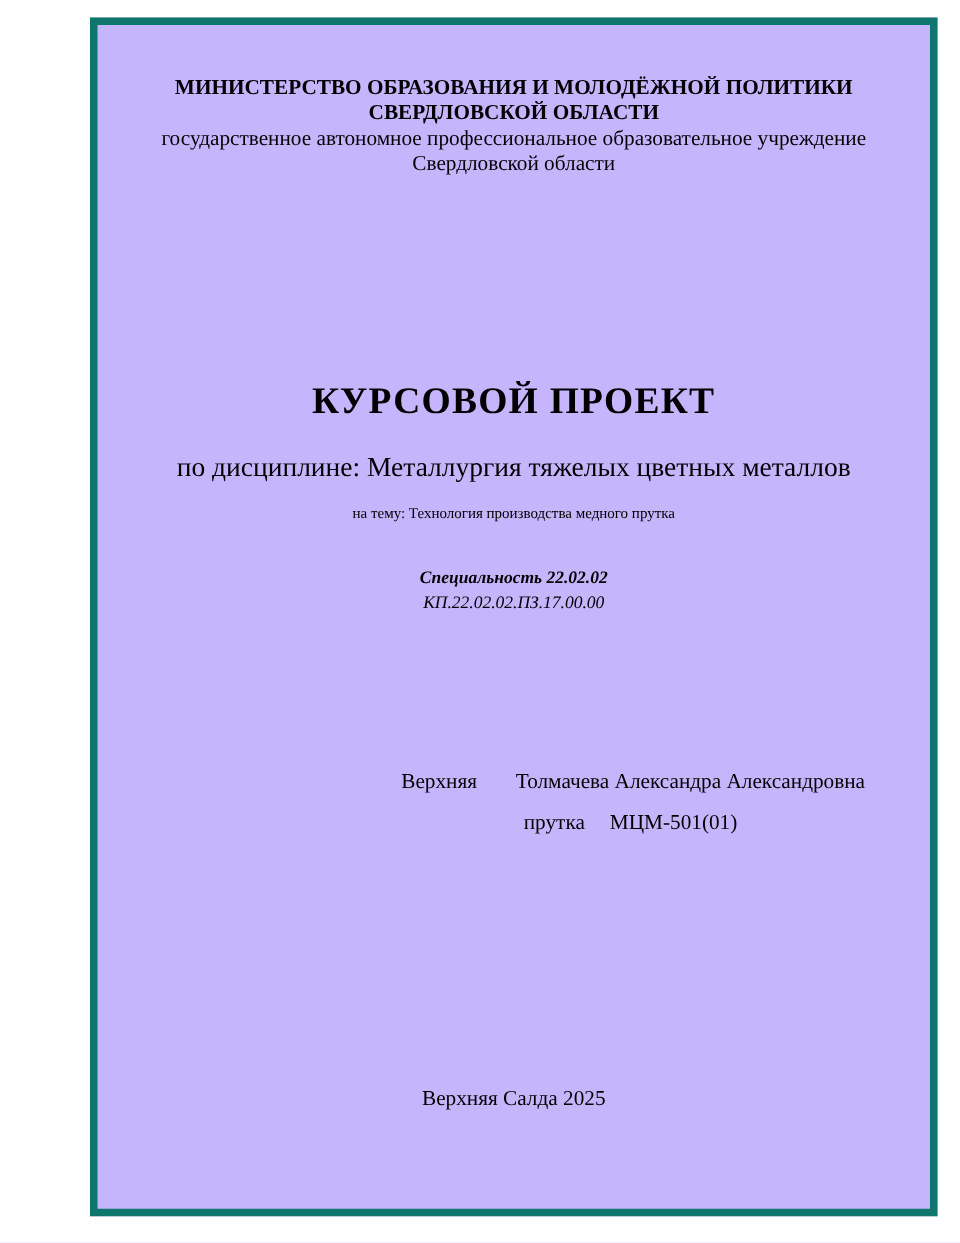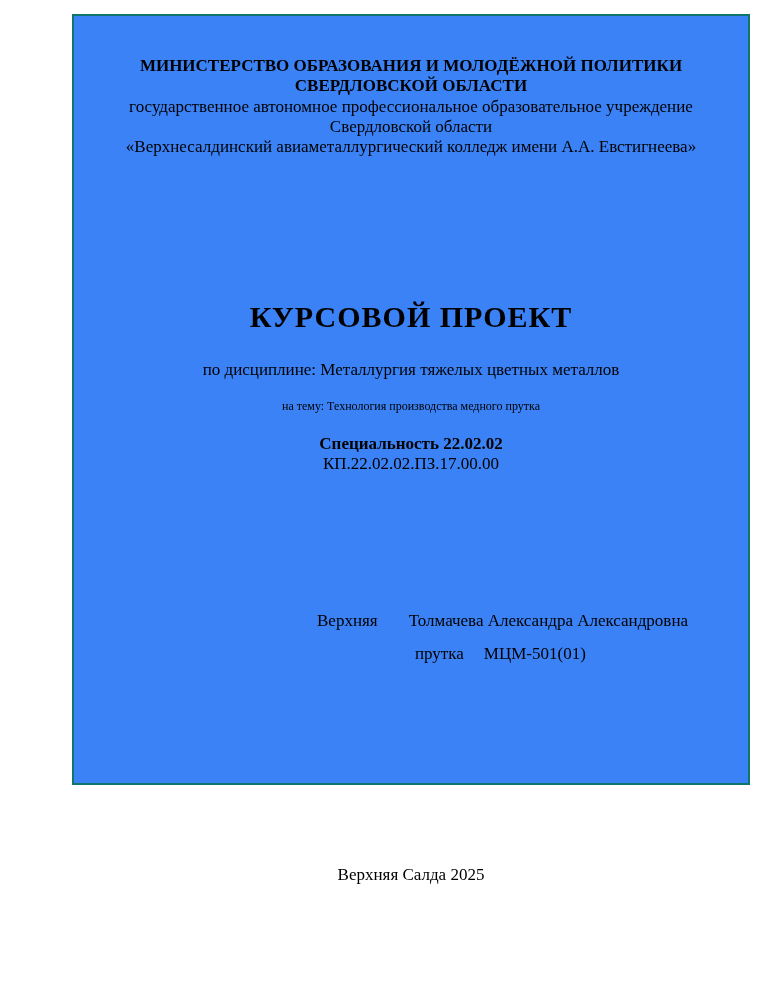--- a/index.html
+++ b/index.html
@@ -9,24 +9,24 @@
     height: 994px;
     background: #ffffff;
     font-family: "Liberation Serif", "DejaVu Serif", serif;
     color: #000000;
   }
   .page {
     position: absolute;
     left: 72px;
     top: 14px;
     width: 678px;
-    height: 771px;
+    height: 959px;
     box-sizing: border-box;
-    border: 2px solid #0f766e;
-    background: #3b82f6;
+    border: 6px solid #0f766e;
+    background: #c4b5fd;
   }
   .abs-row {
     position: absolute;
     left: 0;
     right: 0;
     text-align: center;
   }
   .header {
     top: 40px;
     font-size: 17px;
@@ -35,32 +35,33 @@
   .bold { font-weight: bold; }
   .title {
     top: 283px;
     font-size: 30px;
     font-weight: bold;
     line-height: 36px;
     letter-spacing: 1px;
   }
   .discipline {
     top: 344px;
-    font-size: 17px;
+    font-size: 22px;
     line-height: 20px;
   }
   .topic {
     top: 380px;
     font-size: 12px;
     line-height: 20px;
   }
   .specialty {
-    top: 418px;
-    font-size: 17px;
+    top: 433px;
+    font-size: 14px;
     line-height: 19.5px;
+    font-style: italic;
   }
   .student {
     position: absolute;
     left: 243px;
     top: 588px;
     font-size: 17px;
     line-height: 33px;
     text-align: left;
     white-space: nowrap;
   }
@@ -76,21 +77,20 @@
 </head>
 <body>
 
 <div class="page">
 
   <div class="abs-row header">
     <div class="bold">МИНИСТЕРСТВО ОБРАЗОВАНИЯ И МОЛОДЁЖНОЙ ПОЛИТИКИ</div>
     <div class="bold">СВЕРДЛОВСКОЙ ОБЛАСТИ</div>
     <div>государственное автономное профессиональное образовательное учреждение</div>
     <div>Свердловской области</div>
-    <div>«Верхнесалдинский авиаметаллургический колледж имени А.А. Евстигнеева»</div>
   </div>
 
   <div class="abs-row title">КУРСОВОЙ ПРОЕКТ</div>
 
   <div class="abs-row discipline">по дисциплине: Металлургия тяжелых цветных металлов</div>
 
   <div class="abs-row topic">на тему: Технология производства медного прутка</div>
 
   <div class="abs-row specialty">
     <div class="bold">Специальность 22.02.02</div>

